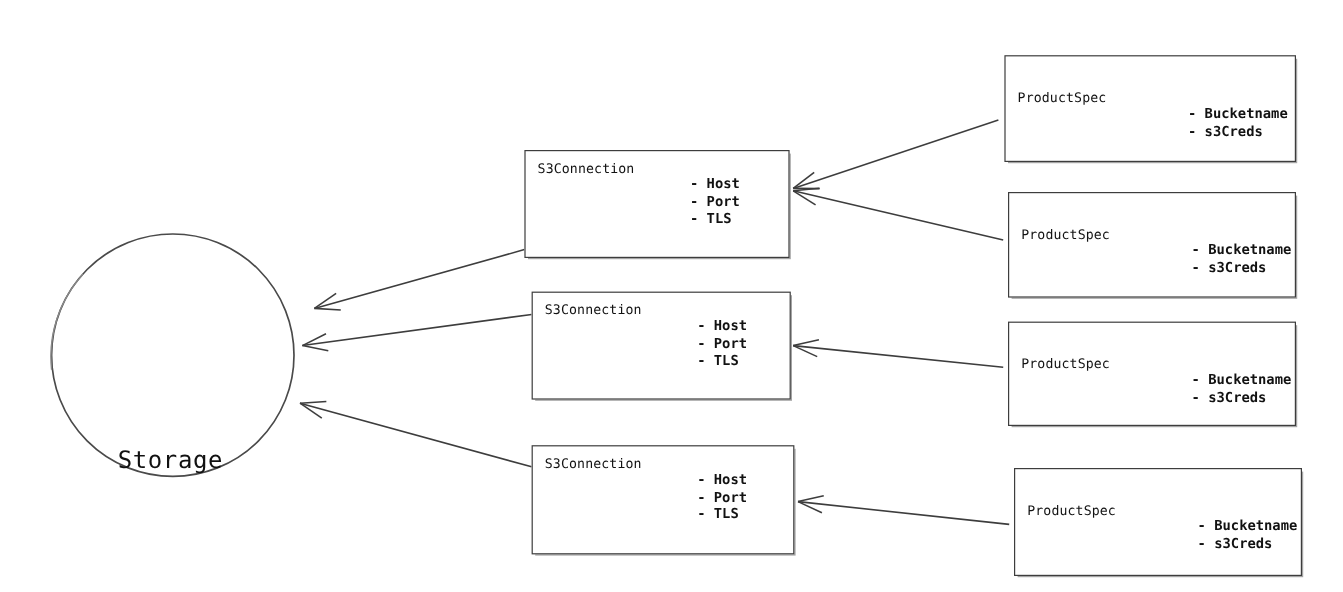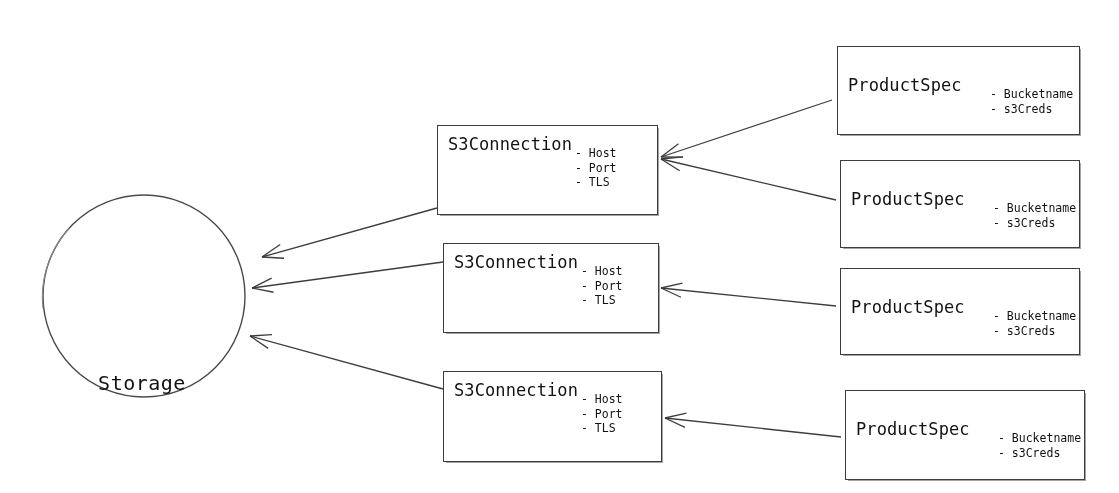--- a/index.html
+++ b/index.html
@@ -26,34 +26,35 @@
   }
   .node-box {
     position: absolute;
     box-sizing: border-box;
     background: #ffffff;
     border: 1.5px solid #3d3d3d;
     box-shadow: 2px 2px 0 -1px rgba(90,90,90,0.55);
   }
   .node-title {
     position: absolute;
-    font-size: 17px;
+    font-size: 11px;
     color: #121212;
     letter-spacing: 0.1px;
     white-space: nowrap;
   }
   .node-attrs {
     position: absolute;
     font-size: 11.5px;
     line-height: 14.5px;
     color: #121212;
     white-space: nowrap;
   }
   .attr-row {
     white-space: nowrap;
+    font-weight: bold;
   }
   .circle-node {
     position: absolute;
     display: flex;
     align-items: center;
     justify-content: center;
   }
   .circle-label {
     position: relative;
     font-size: 20px;

